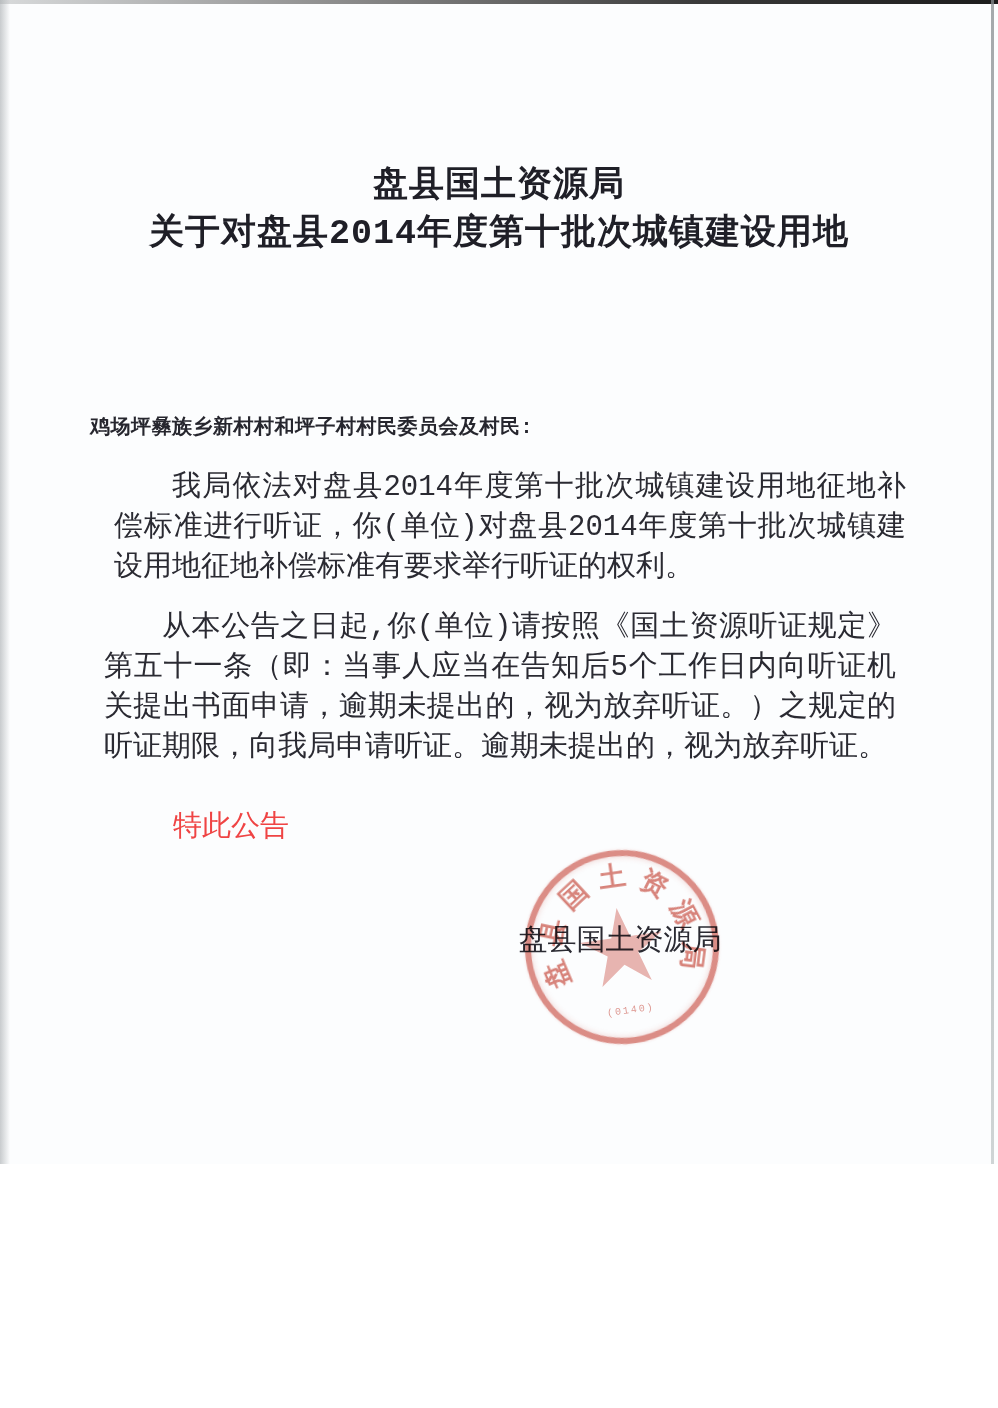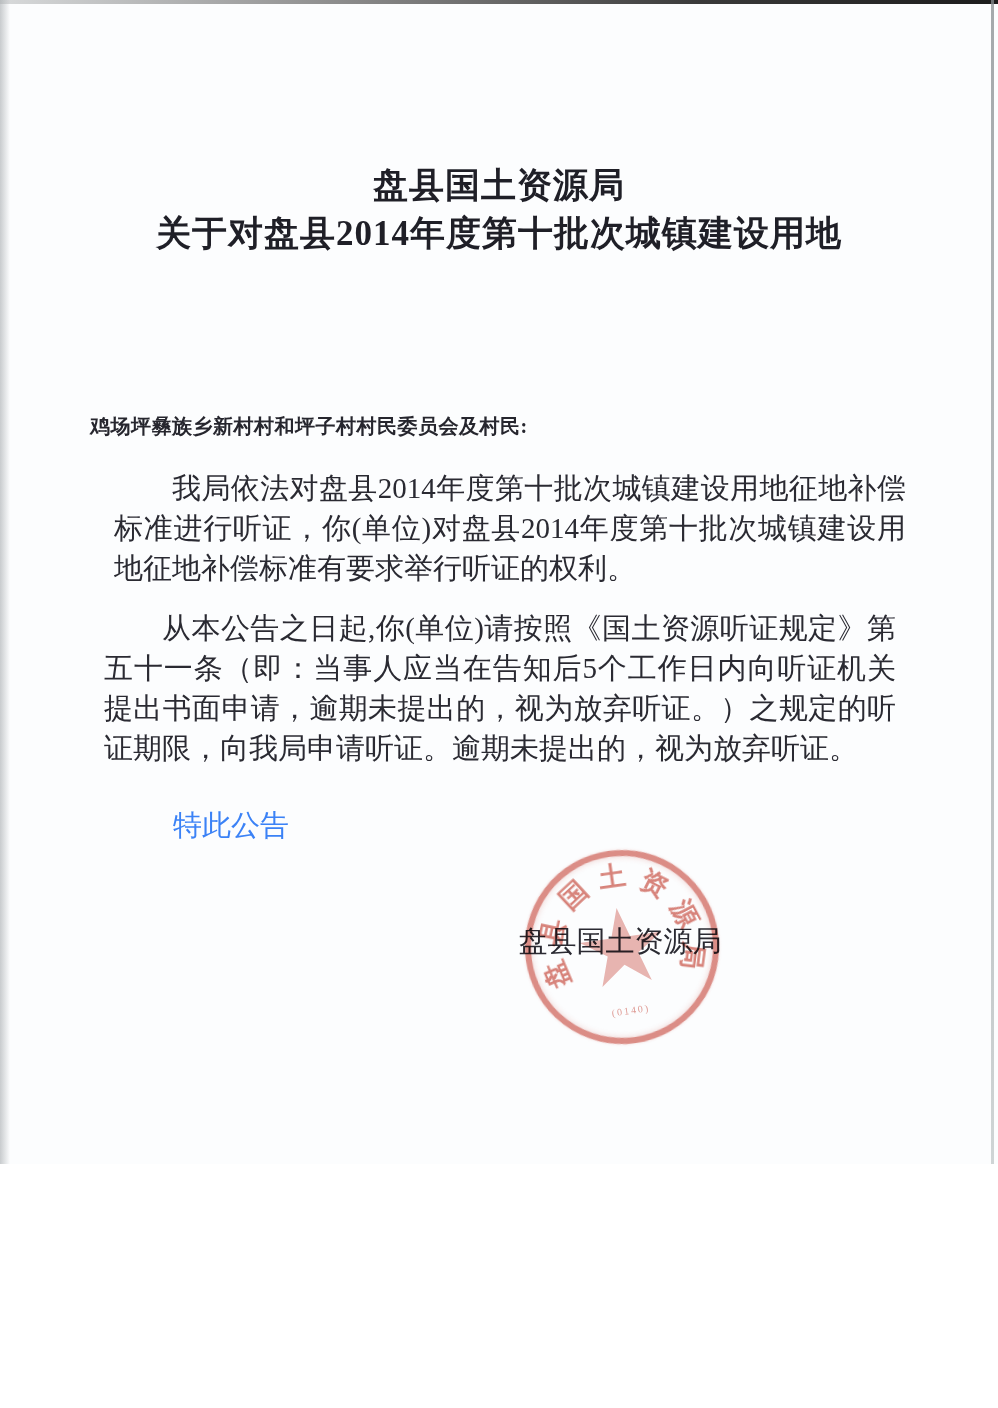--- a/index.html
+++ b/index.html
@@ -6,21 +6,21 @@
     margin: 0;
     padding: 0;
     background: #ffffff;
   }
   .page {
     position: relative;
     width: 998px;
     height: 1164px;
     background: #fcfdfe;
     overflow: hidden;
-    font-family: Liberation Serif, serif;
+    font-family: Liberation Mono, monospace;
     color: #26262e;
   }
   
   .edge-top {
     position: absolute; left: 0; top: 0; width: 998px; height: 4px;
     background: linear-gradient(to right, #d8dadb 0%, #8a8a8a 35%, #3a3a3a 70%, #1c1c1c 100%);
   }
   .edge-left {
     position: absolute; left: 0; top: 0; width: 10px; height: 1408px;
     background: linear-gradient(to right, rgba(165,170,173,0.75), rgba(255,255,255,0));
@@ -56,21 +56,21 @@
     position: absolute; left: 104px; width: 792px;
     font-size: 29px; line-height: 40px;
     text-align: justify; text-justify: inter-ideograph;
     text-indent: 2em;
     color: #2a2a32;
   }
   .para-1 { top: 468px; margin-left: 10px; }
   .para-2 { top: 608px; }
   .closing {
     position: absolute; left: 173px; top: 806px;
-    font-size: 29px; color: #3b82f6;
+    font-size: 29px; color: #ef4444;
   }
   .signature-block {
     position: absolute; left: 440px; top: 920px; width: 360px;
     text-align: center; font-size: 29px; line-height: 43px;
     color: #2a2a32;
   }
   
   .seal {
     position: absolute; left: 525px; top: 850px;
     width: 194px; height: 194px;

